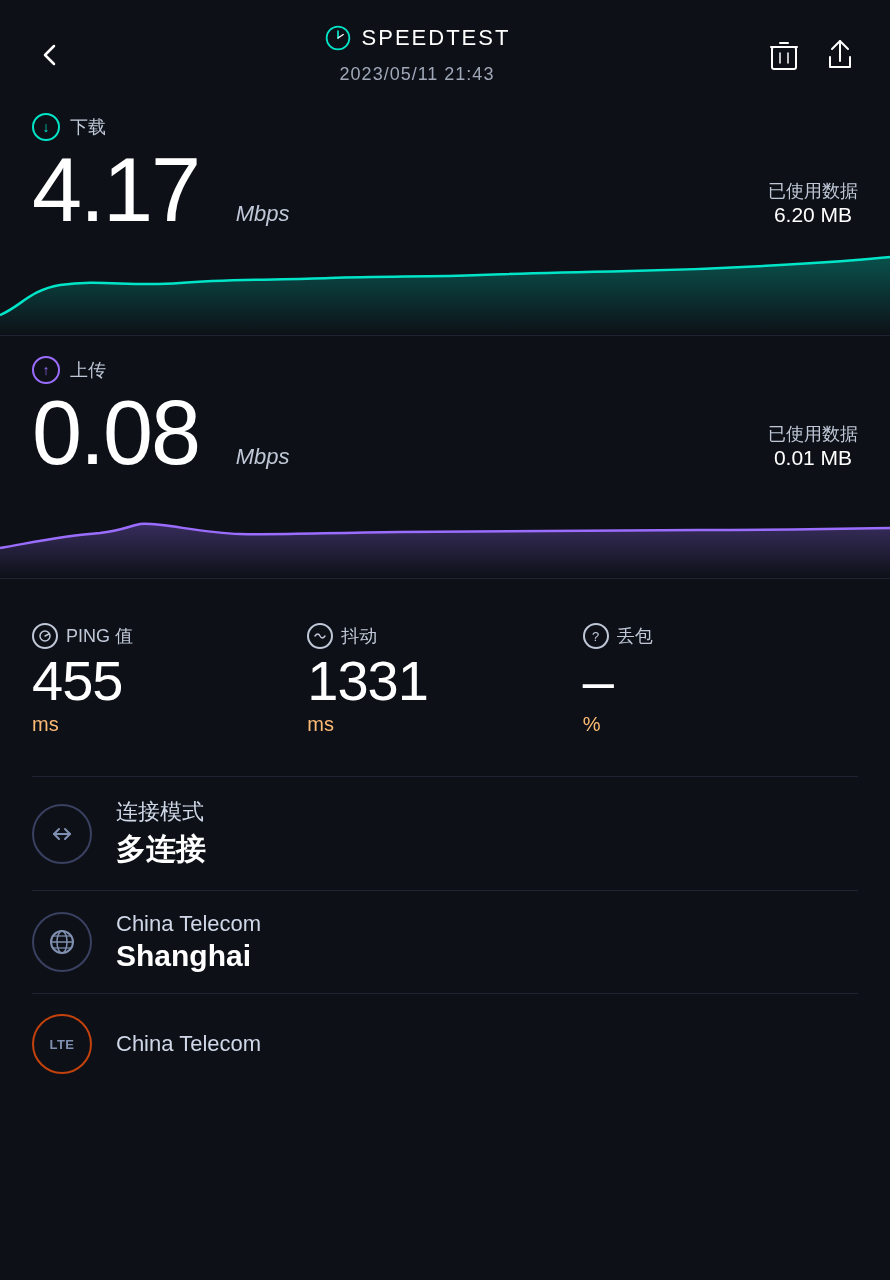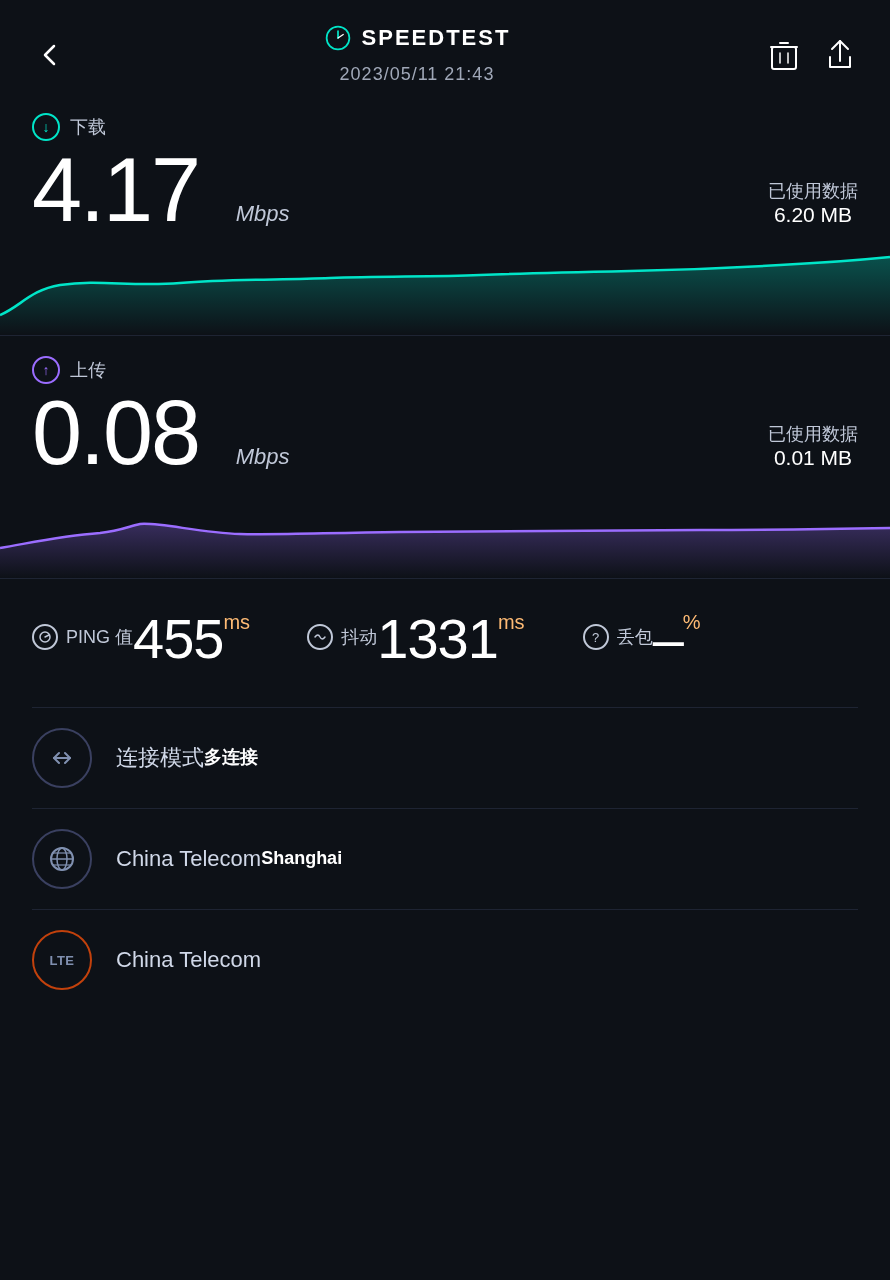--- a/index.html
+++ b/index.html
@@ -24,21 +24,21 @@
     .header-center {
       display: flex;
       flex-direction: column;
       align-items: center;
     }
     .header-title {
       display: flex;
       align-items: center;
       gap: 10px;
       font-size: 22px;
-      font-weight: 700;
+      font-weight: 400;
       letter-spacing: 2px;
       color: #ffffff;
     }
     .speedtest-icon {
       width: 28px;
       height: 28px;
     }
     .header-date {
       font-size: 18px;
       color: #a0a8b8;
@@ -146,21 +146,22 @@
     
     .ping-section {
       display: flex;
       align-items: flex-start;
       padding: 28px 32px 0 32px;
       gap: 0;
     }
     .ping-col {
       flex: 1;
       display: flex;
-      flex-direction: row;
+      flex-direction: column;
+      margin-top: 16px;
     }
     .ping-label-row {
       display: flex;
       align-items: center;
       gap: 8px;
       color: #c0c8d8;
       font-size: 18px;
       font-weight: 500;
     }
     .ping-value {
@@ -207,29 +208,29 @@
       border: 2px solid #3a4060;
       display: flex;
       align-items: center;
       justify-content: center;
       flex-shrink: 0;
       color: #8090b0;
       font-size: 22px;
     }
     .info-text {
       display: flex;
-      flex-direction: row;
+      flex-direction: column;
     }
     .info-title {
       font-size: 22px;
       color: #d0d8e8;
       font-weight: 400;
     }
     .info-subtitle {
-      font-size: 18px;
+      font-size: 30px;
       color: #ffffff;
       font-weight: 700;
       margin-top: 2px;
     }
 
     
     .lte-badge {
       width: 60px;
       height: 60px;
       border-radius: 50%;

